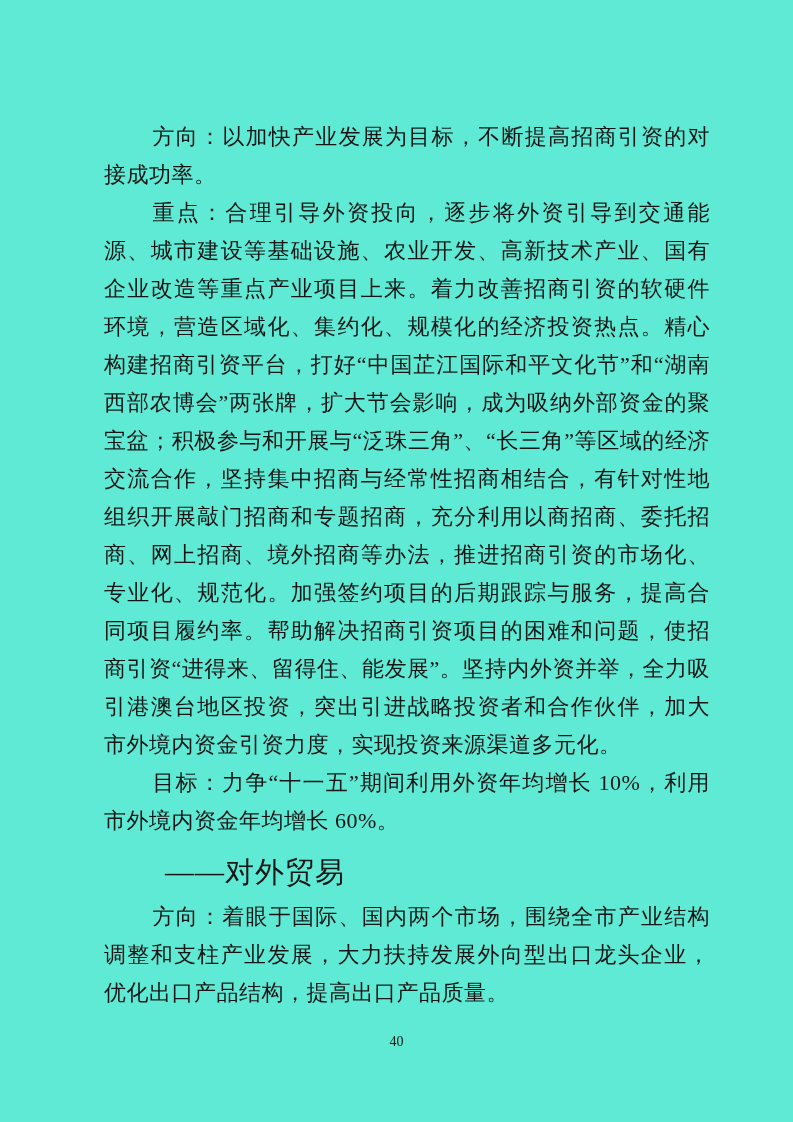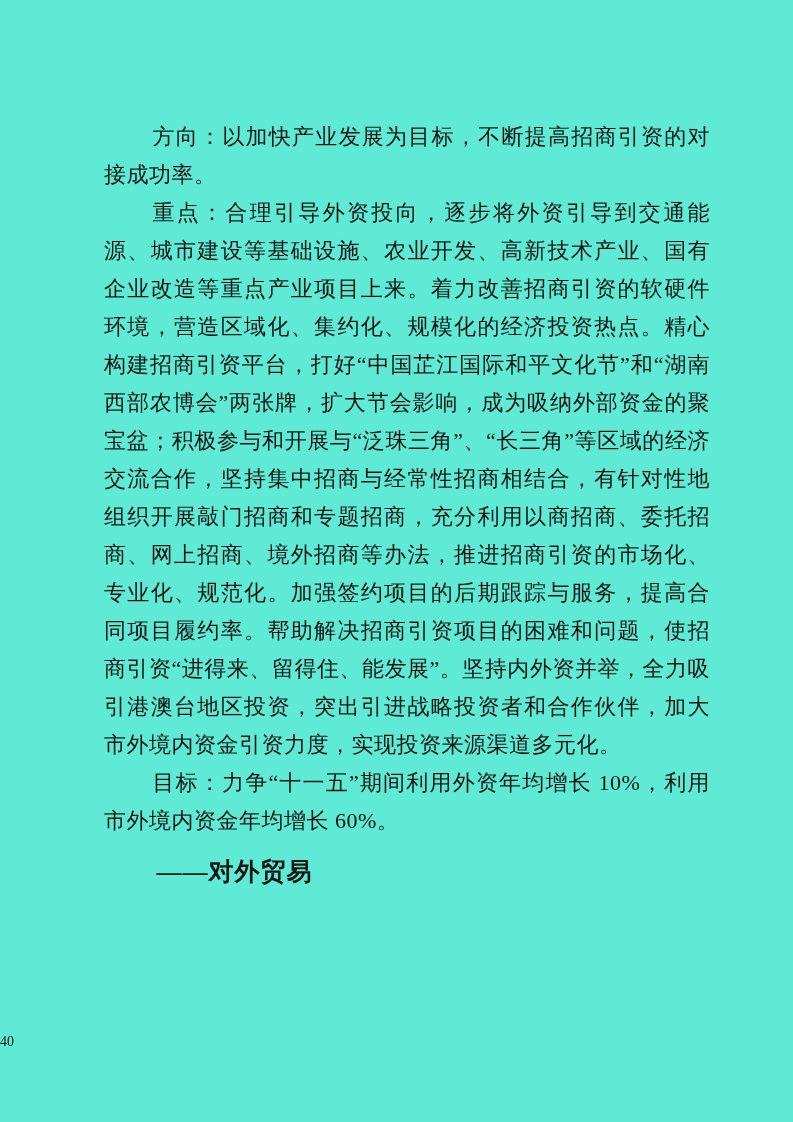--- a/index.html
+++ b/index.html
@@ -27,44 +27,45 @@
     font-size: 22px;
     line-height: 38px;
     text-align: justify;
     text-justify: inter-character;
     text-indent: 2.2em;
     letter-spacing: 0.5px;
     word-break: break-all;
   }
   .heading {
     margin: 13px 0 7px 0;
-    font-size: 25px;
+    font-size: 29px;
     line-height: 38px;
-    font-weight: bold;
+    font-weight: normal;
     text-indent: 2.1em;
     letter-spacing: 1px;
   }
   .page-footer {
     position: absolute;
     left: 0;
     top: 1033px;
     width: 100%;
-    text-align: left;
+    text-align: center;
     font-size: 14px;
     line-height: 18px;
     color: #1a1a1a;
   }
 </style>
 </head>
 <body>
 
 <div class="page">
   <div class="text-block">
     <p class="para">方向：以加快产业发展为目标，不断提高招商引资的对接成功率。</p>
     <p class="para">重点：合理引导外资投向，逐步将外资引导到交通能源、城市建设等基础设施、农业开发、高新技术产业、国有企业改造等重点产业项目上来。着力改善招商引资的软硬件环境，营造区域化、集约化、规模化的经济投资热点。精心构建招商引资平台，打好“中国芷江国际和平文化节”和“湖南西部农博会”两张牌，扩大节会影响，成为吸纳外部资金的聚宝盆；积极参与和开展与“泛珠三角”、“长三角”等区域的经济交流合作，坚持集中招商与经常性招商相结合，有针对性地组织开展敲门招商和专题招商，充分利用以商招商、委托招商、网上招商、境外招商等办法，推进招商引资的市场化、专业化、规范化。加强签约项目的后期跟踪与服务，提高合同项目履约率。帮助解决招商引资项目的困难和问题，使招商引资“进得来、留得住、能发展”。坚持内外资并举，全力吸引港澳台地区投资，突出引进战略投资者和合作伙伴，加大市外境内资金引资力度，实现投资来源渠道多元化。</p>
     <p class="para">目标：力争“十一五”期间利用外资年均增长 10%，利用市外境内资金年均增长 60%。</p>
     <h3 class="heading">——对外贸易</h3>
+    <p class="para">方向：着眼于国际、国内两个市场，围绕全市产业结构调整和支柱产业发展，大力扶持发展外向型出口龙头企业，优化出口产品结构，提高出口产品质量。</p>
   </div>
 
   <div class="page-footer">
     <span>40</span>
   </div>
 </div>
 
 </body></html>

